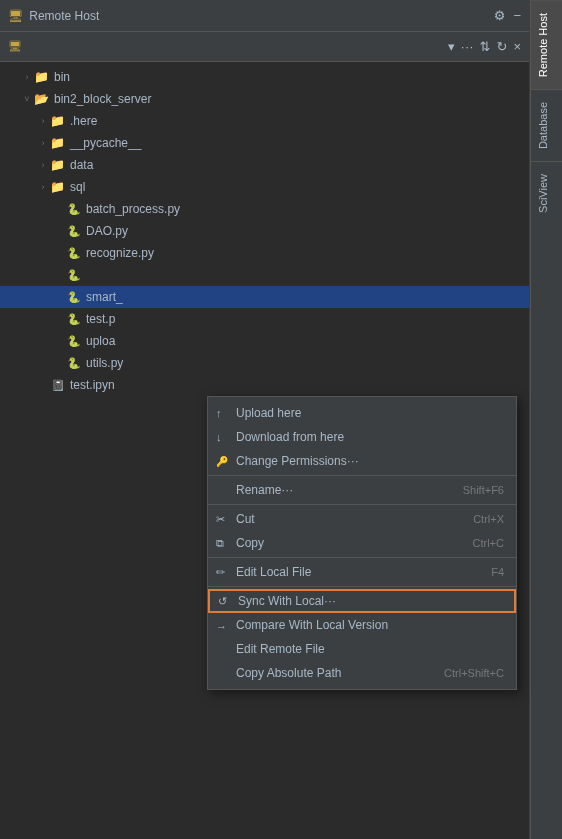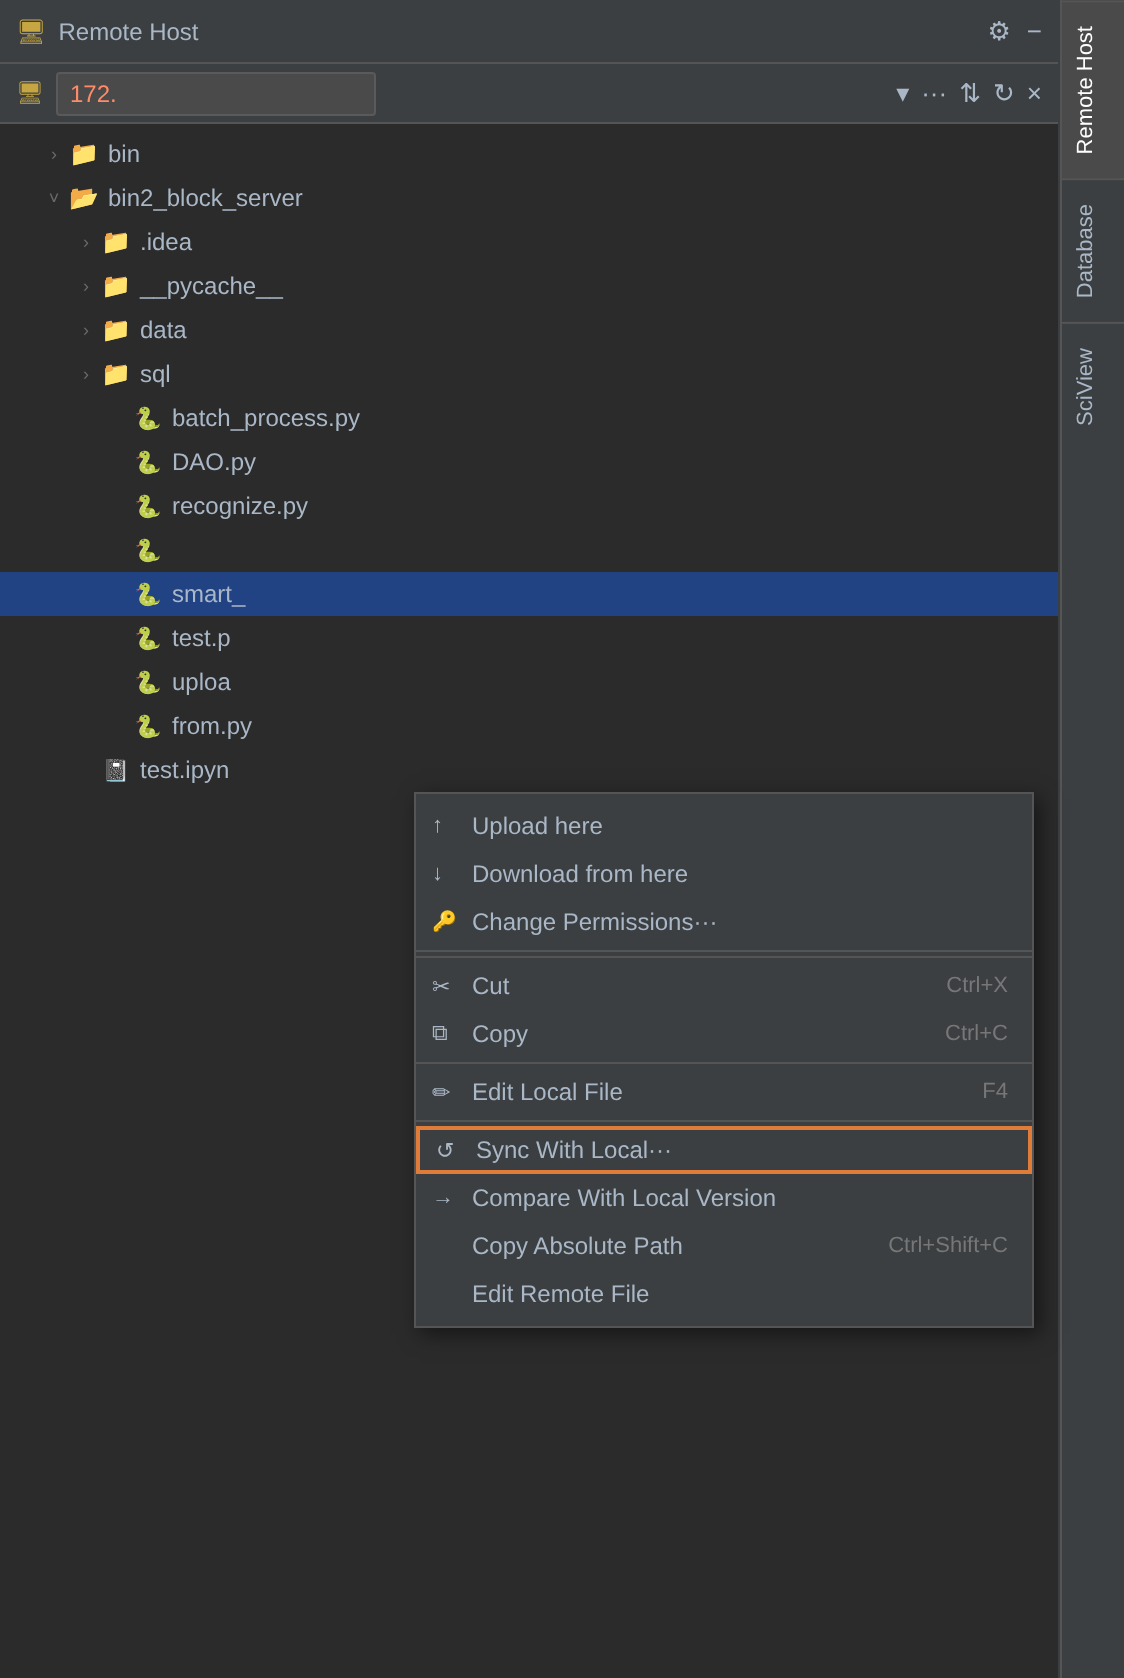--- a/index.html
+++ b/index.html
@@ -217,21 +217,20 @@
       <span>Remote Host</span>
     </div>
     <div class="title-bar-right">
       <span>⚙</span>
       <span>−</span>
     </div>
   </div>
 
   <div class="address-bar">
     <span style="color:#c5a643; font-size:11px;">🖥</span>
-    <input class="address-input" type="text" value="172." style="">
     <div class="address-bar-icons">
       <span>▾</span>
       <span>···</span>
       <span>⇅</span>
       <span>↻</span>
       <span>×</span>
     </div>
   </div>
 
   <div class="file-tree">
@@ -244,21 +243,21 @@
 
     <div class="tree-item indent1">
       <span class="tree-arrow">˅</span>
       <span class="tree-icon folder-icon">📂</span>
       <span>bin2_block_server</span>
     </div>
 
     <div class="tree-item indent2">
       <span class="tree-arrow">›</span>
       <span class="tree-icon folder-icon">📁</span>
-      <span>.idea</span>
+      <span>.here</span>
     </div>
 
     <div class="tree-item indent2">
       <span class="tree-arrow">›</span>
       <span class="tree-icon folder-icon">📁</span>
       <span>__pycache__</span>
     </div>
 
     <div class="tree-item indent2">
       <span class="tree-arrow">›</span>
@@ -309,21 +308,21 @@
 
     <div class="tree-item indent3">
       <span class="tree-arrow" style="width:14px;"></span>
       <span class="tree-icon" style="color:#4ec9b0; font-size:11px;">🐍</span>
       <span>uploa</span>
     </div>
 
     <div class="tree-item indent3">
       <span class="tree-arrow" style="width:14px;"></span>
       <span class="tree-icon" style="color:#4ec9b0; font-size:11px;">🐍</span>
-      <span>from.py</span>
+      <span>utils.py</span>
     </div>
 
     <div class="tree-item indent2">
       <span class="tree-arrow" style="width:14px;"></span>
       <span class="tree-icon" style="color:#c5a643; font-size:11px;">📓</span>
       <span>test.ipyn</span>
     </div>
   </div>
 
 </div>
@@ -340,20 +339,24 @@
     <span>Download from here</span>
   </div>
 
   <div class="menu-item">
     <span class="menu-icon" style="font-size:10px;">🔑</span>
     <span>Change Permissions···</span>
   </div>
 
   <div class="menu-separator"></div>
 
+  <div class="menu-item">
+    <span>Rename···</span>
+    <span class="shortcut">Shift+F6</span>
+  </div>
 
 
   <div class="menu-separator"></div>
 
   <div class="menu-item">
     <span class="menu-icon">✂</span>
     <span>Cut</span>
     <span class="shortcut">Ctrl+X</span>
   </div>
 
@@ -378,26 +381,26 @@
     <span class="menu-icon">↺</span>
     <span>Sync With Local···</span>
   </div>
 
   <div class="menu-item">
     <span class="menu-icon">→</span>
     <span>Compare With Local Version</span>
   </div>
 
   <div class="menu-item">
+    <span>Edit Remote File</span>
+  </div>
+
+  <div class="menu-item">
     <span>Copy Absolute Path</span>
     <span class="shortcut">Ctrl+Shift+C</span>
-  </div>
-
-  <div class="menu-item">
-    <span>Edit Remote File</span>
   </div>
 
 
 </div>
 
 <div class="right-sidebar">
   <div class="sidebar-tab active">
     <span>Remote Host</span>
   </div>
   <div class="sidebar-tab">

